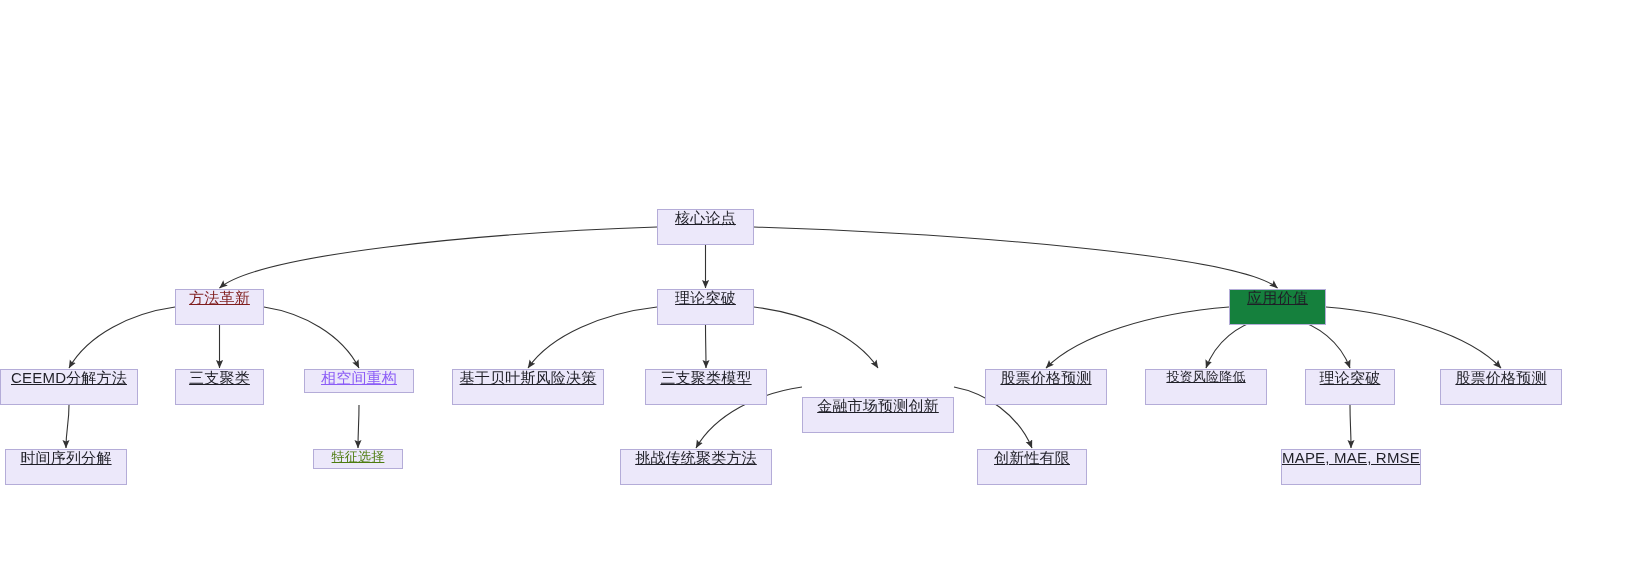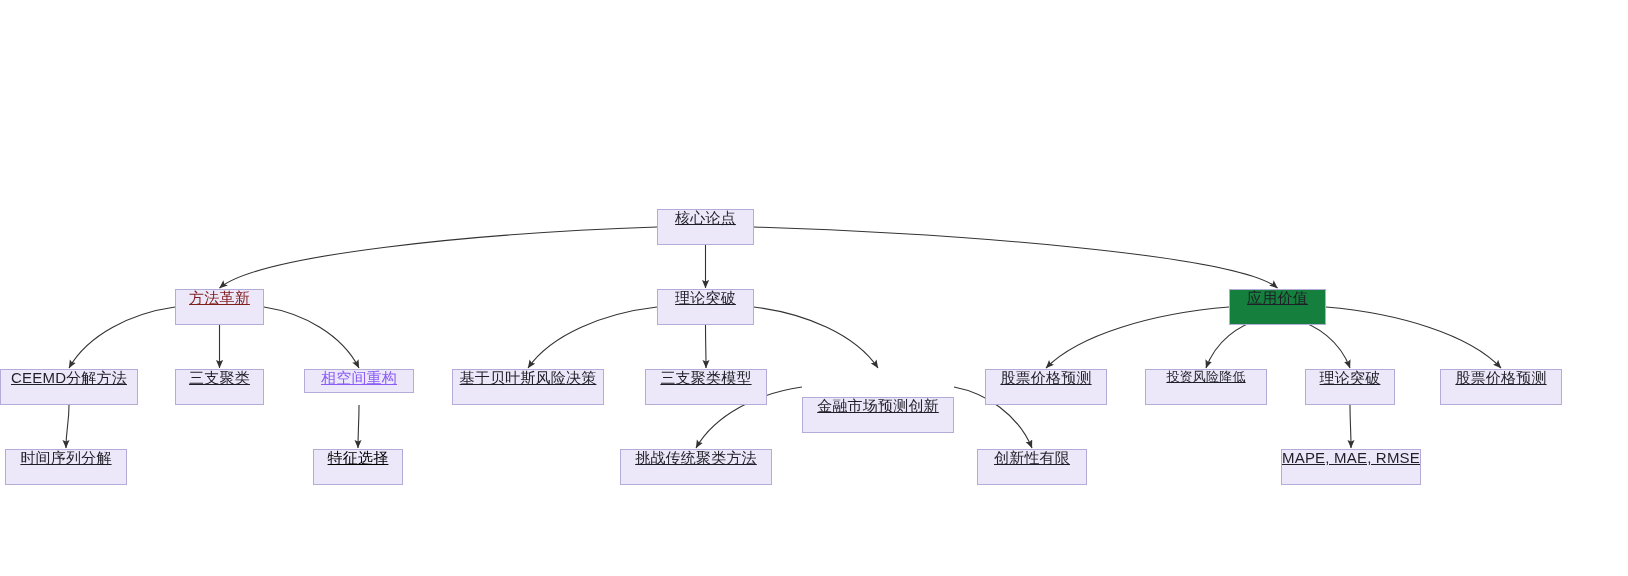--- a/index.html
+++ b/index.html
@@ -117,21 +117,21 @@
       </div>
       <div class="node" style="left: 1305px; top: 369px; width: 90px; height: 36px; background: rgb(236, 232, 250); border-color: rgb(180, 172, 216); color: rgb(31, 31, 39); font-size: 15px;">
         <span class="node-label">理论突破</span>
       </div>
       <div class="node" style="left: 1440px; top: 369px; width: 122px; height: 36px; background: rgb(236, 232, 250); border-color: rgb(180, 172, 216); color: rgb(31, 31, 39); font-size: 15px;">
         <span class="node-label">股票价格预测</span>
       </div>
       <div class="node" style="left: 5px; top: 449px; width: 122px; height: 36px; background: rgb(236, 232, 250); border-color: rgb(180, 172, 216); color: rgb(31, 31, 39); font-size: 15px;">
         <span class="node-label">时间序列分解</span>
       </div>
-      <div class="node" style="left: 313px; top: 449px; width: 90px; height: 36px; background: rgb(236, 232, 250); border-color: rgb(180, 172, 216); color: #000000; font-size: 15px;">
+      <div class="node" style="left: 313px; top: 449px; width: 90px; height: 20px; background: rgb(236, 232, 250); border-color: rgb(180, 172, 216); color: #4d7c0f; font-size: 13px;">
         <span class="node-label">特征选择</span>
       </div>
       <div class="node" style="left: 620px; top: 449px; width: 152px; height: 36px; background: rgb(236, 232, 250); border-color: rgb(180, 172, 216); color: rgb(31, 31, 39); font-size: 15px;">
         <span class="node-label">挑战传统聚类方法</span>
       </div>
       <div class="node" style="left: 977px; top: 449px; width: 110px; height: 36px; background: rgb(236, 232, 250); border-color: rgb(180, 172, 216); color: rgb(31, 31, 39); font-size: 15px;">
         <span class="node-label">创新性有限</span>
       </div>
       <div class="node" style="left: 1281px; top: 449px; width: 140px; height: 36px; background: rgb(236, 232, 250); border-color: rgb(180, 172, 216); color: rgb(31, 31, 39); font-size: 15px;">
         <span class="node-label">MAPE, MAE, RMSE</span>

